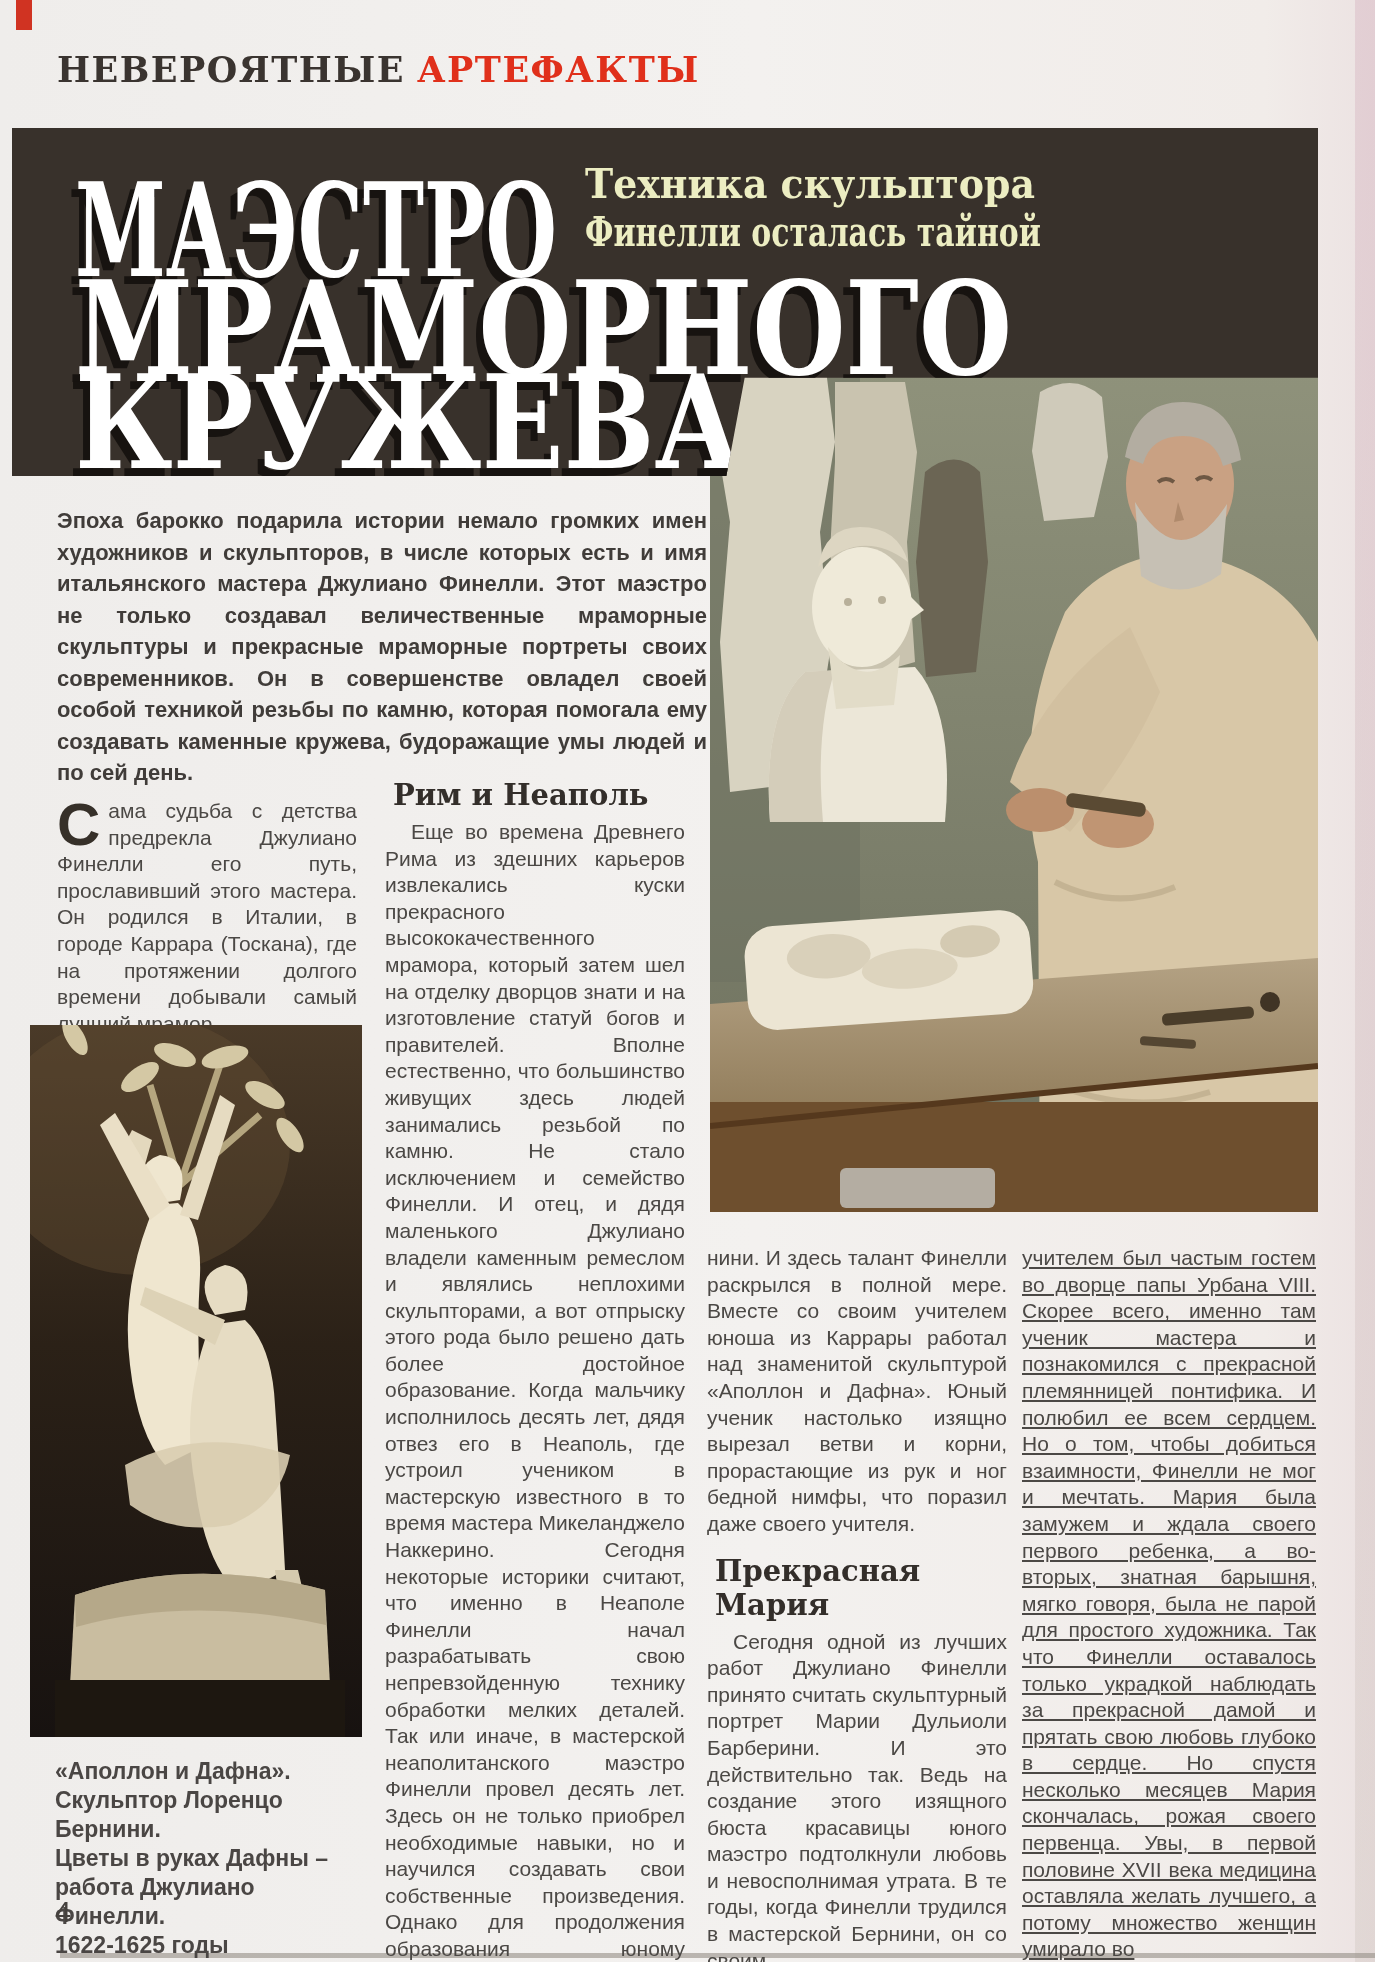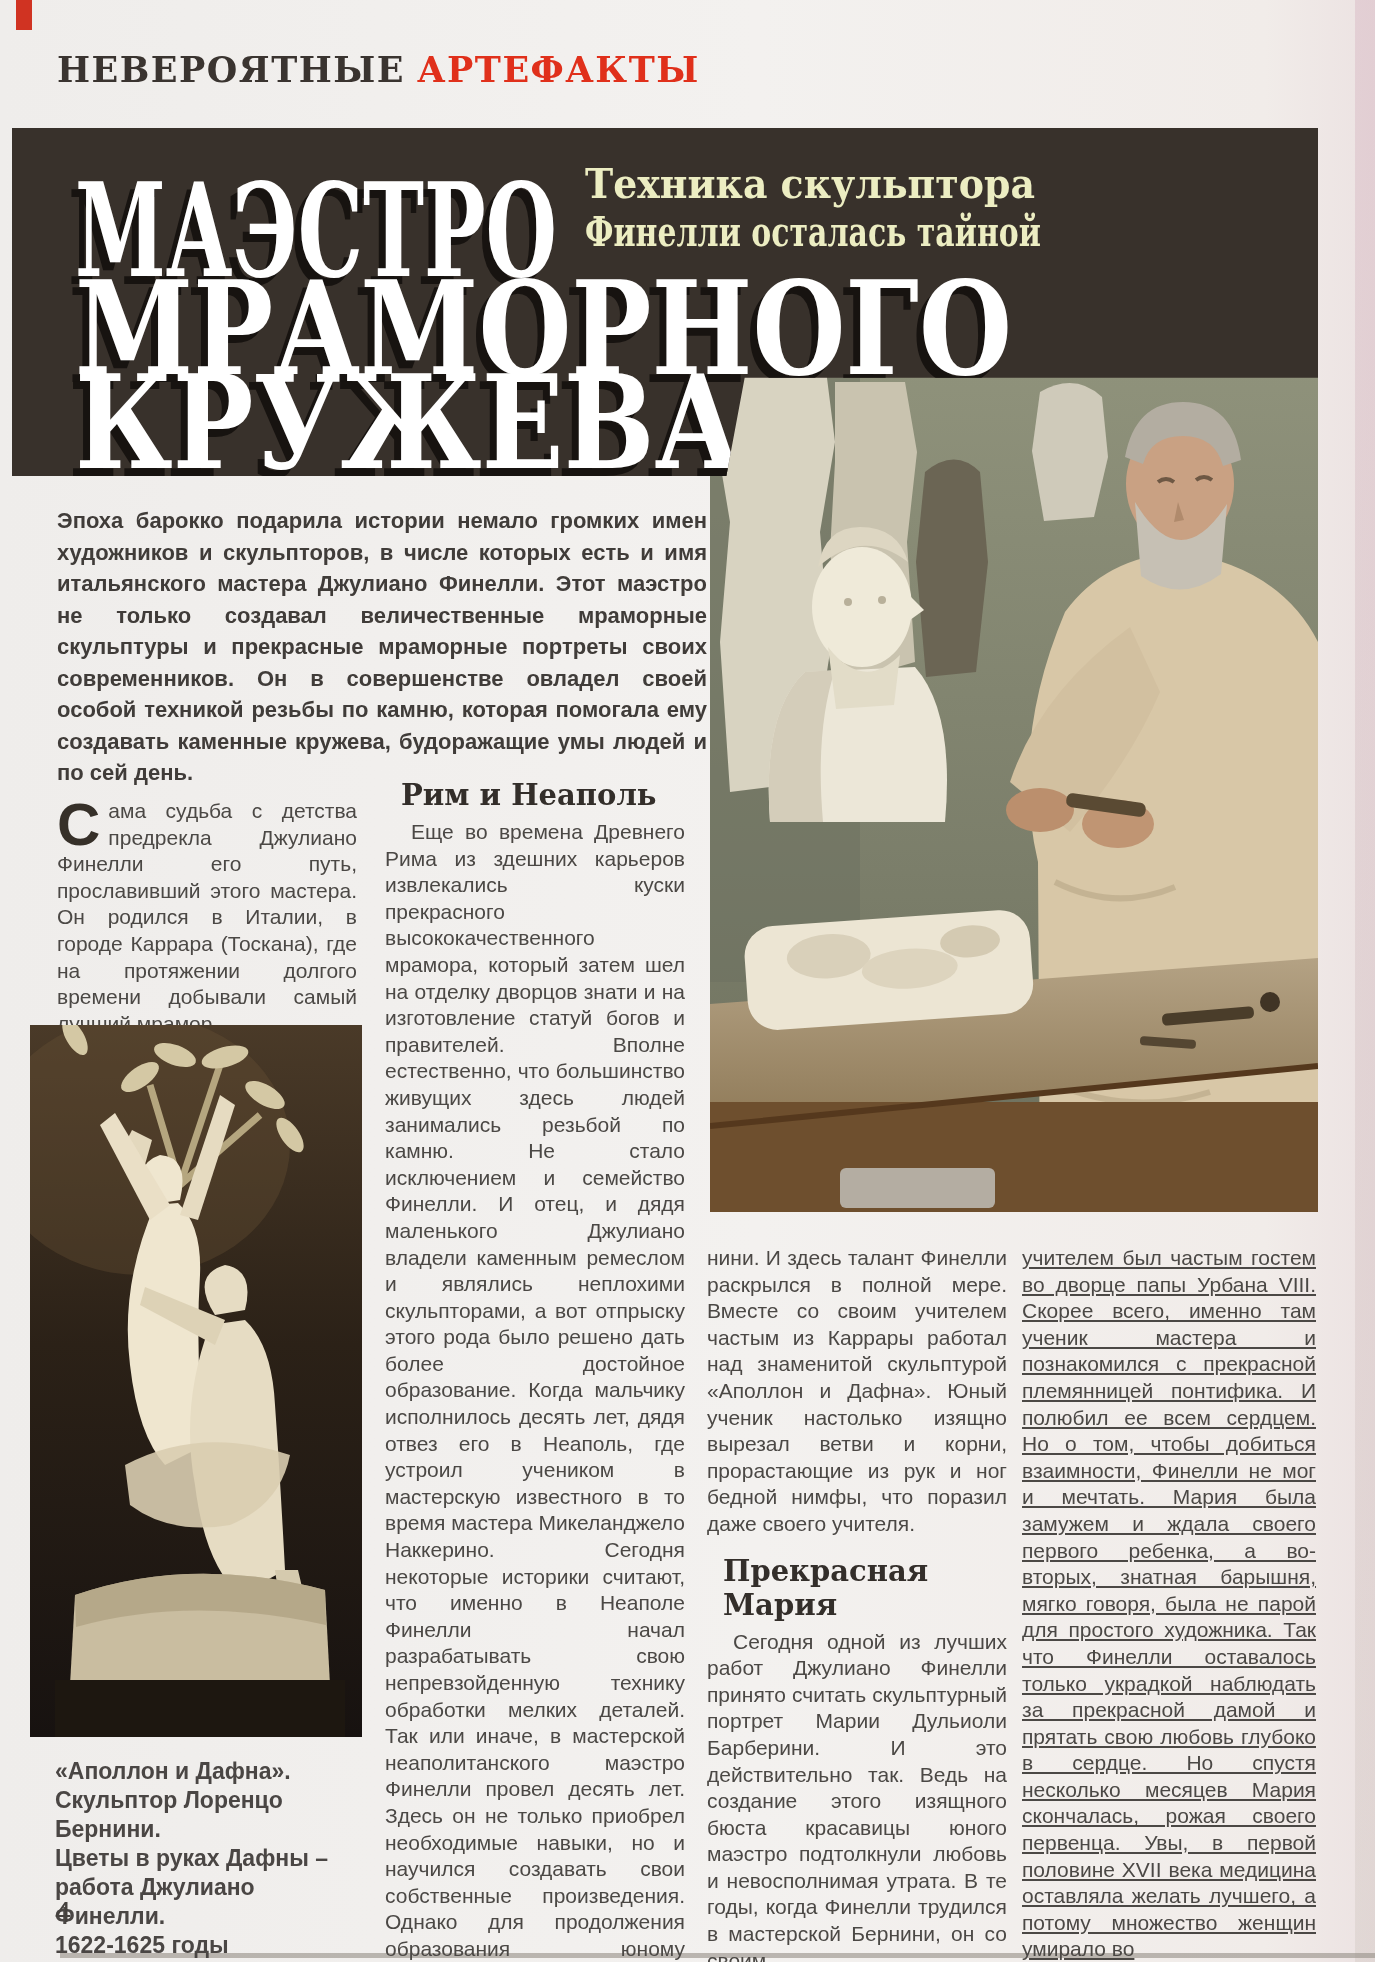--- a/index.html
+++ b/index.html
@@ -46,21 +46,21 @@
   .col3{left:707px;top:1245px;width:300px;}
   .col4{left:1022px;top:1245px;width:294px;text-decoration:underline;}
   .dropcap{
     float:left;
     font-size:60px;line-height:50px;font-weight:bold;color:#363029;
     margin:2px 8px 0 0;
   }
   .sec-heading{
     font-family:"DejaVu Serif",serif;font-weight:bold;
     font-size:29px;line-height:34px;color:#332e2a;
-    margin:0 0 7px 16px;text-align:left;
+    margin:0 0 7px 8px;text-align:left;
   }
   .sec-heading.inner{margin-top:16px;}
   .indent{text-indent:26px;}
   .para{margin:0;}
   
   .ad-photo{position:absolute;left:30px;top:1025px;width:332px;height:712px;z-index:3;}
   .ad-photo svg{display:block;}
   .photo-caption{
     position:absolute;left:55px;top:1757px;width:290px;z-index:3;
     font-size:23px;line-height:29px;font-weight:bold;color:#4a4644;
@@ -172,21 +172,21 @@
   <div class="bodycol col1">
     <span class="dropcap">С</span><span>ама судьба с детства предрекла Джулиано Финелли его путь, прославивший этого мастера. Он родился в Италии, в городе Каррара (Тоскана), где на протяжении долгого времени добывали самый лучший мрамор.</span>
   </div>
 
   <div class="bodycol col2">
     <h2 class="sec-heading">Рим и Неаполь</h2>
     <p class="para indent">Еще во времена Древнего Рима из здешних карьеров извлекались куски прекрасного высококачественного мрамора, который затем шел на отделку дворцов знати и на изготовление статуй богов и правителей. Вполне естественно, что большинство живущих здесь людей занимались резьбой по камню. Не стало исключением и семейство Финелли. И отец, и дядя маленького Джулиано владели каменным ремеслом и являлись неплохими скульпторами, а вот отпрыску этого рода было решено дать более достойное образование. Когда мальчику исполнилось десять лет, дядя отвез его в Неаполь, где устроил учеником в мастерскую известного в то время мастера Микеланджело Наккерино. Сегодня некоторые историки считают, что именно в Неаполе Финелли начал разрабатывать свою непревзойденную технику обработки мелких деталей. Так или иначе, в мастерской неаполитанского маэстро Финелли провел десять лет. Здесь он не только приобрел необходимые навыки, но и научился создавать свои собственные произведения. Однако для продолжения образования юному скульптору пришлось отправиться в Рим, где он поступил в мастерскую знаменитого Джованни Лоренцо Бер-</p>
   </div>
 
   <div class="bodycol col3">
-    <p class="para">нини. И здесь талант Финелли раскрылся в полной мере. Вместе со своим учителем частым из Каррары работал над знаменитой скульптурой «Аполлон и Дафна». Юный ученик настолько изящно вырезал ветви и корни, прорастающие из рук и ног бедной нимфы, что поразил даже своего учителя.</p>
+    <p class="para">нини. И здесь талант Финелли раскрылся в полной мере. Вместе со своим учителем юноша из Каррары работал над знаменитой скульптурой «Аполлон и Дафна». Юный ученик настолько изящно вырезал ветви и корни, прорастающие из рук и ног бедной нимфы, что поразил даже своего учителя.</p>
     <h2 class="sec-heading inner">Прекрасная Мария</h2>
     <p class="para indent">Сегодня одной из лучших работ Джулиано Финелли принято считать скульптурный портрет Марии Дульиоли Барберини. И это действительно так. Ведь на создание этого изящного бюста красавицы юного маэстро подтолкнули любовь и невосполнимая утрата. В те годы, когда Финелли трудился в мастерской Бернини, он со своим</p>
   </div>
 
   <div class="bodycol col4">
     <p class="para">учителем был частым гостем во дворце папы Урбана VIII. Скорее всего, именно там ученик мастера и познакомился с прекрасной племянницей понтифика. И полюбил ее всем сердцем. Но о том, чтобы добиться взаимности, Финелли не мог и мечтать. Мария была замужем и ждала своего первого ребенка, а во-вторых, знатная барышня, мягко говоря, была не парой для простого художника. Так что Финелли оставалось только украдкой наблюдать за прекрасной дамой и прятать свою любовь глубоко в сердце. Но спустя несколько месяцев Мария скончалась, рожая своего первенца. Увы, в первой половине XVII века медицина оставляла желать лучшего, а потому множество женщин умирало во</p>
   </div>
 
   <div class="ad-photo">
     <svg width="332" height="712" viewBox="0 0 332 712" xmlns="http://www.w3.org/2000/svg">

